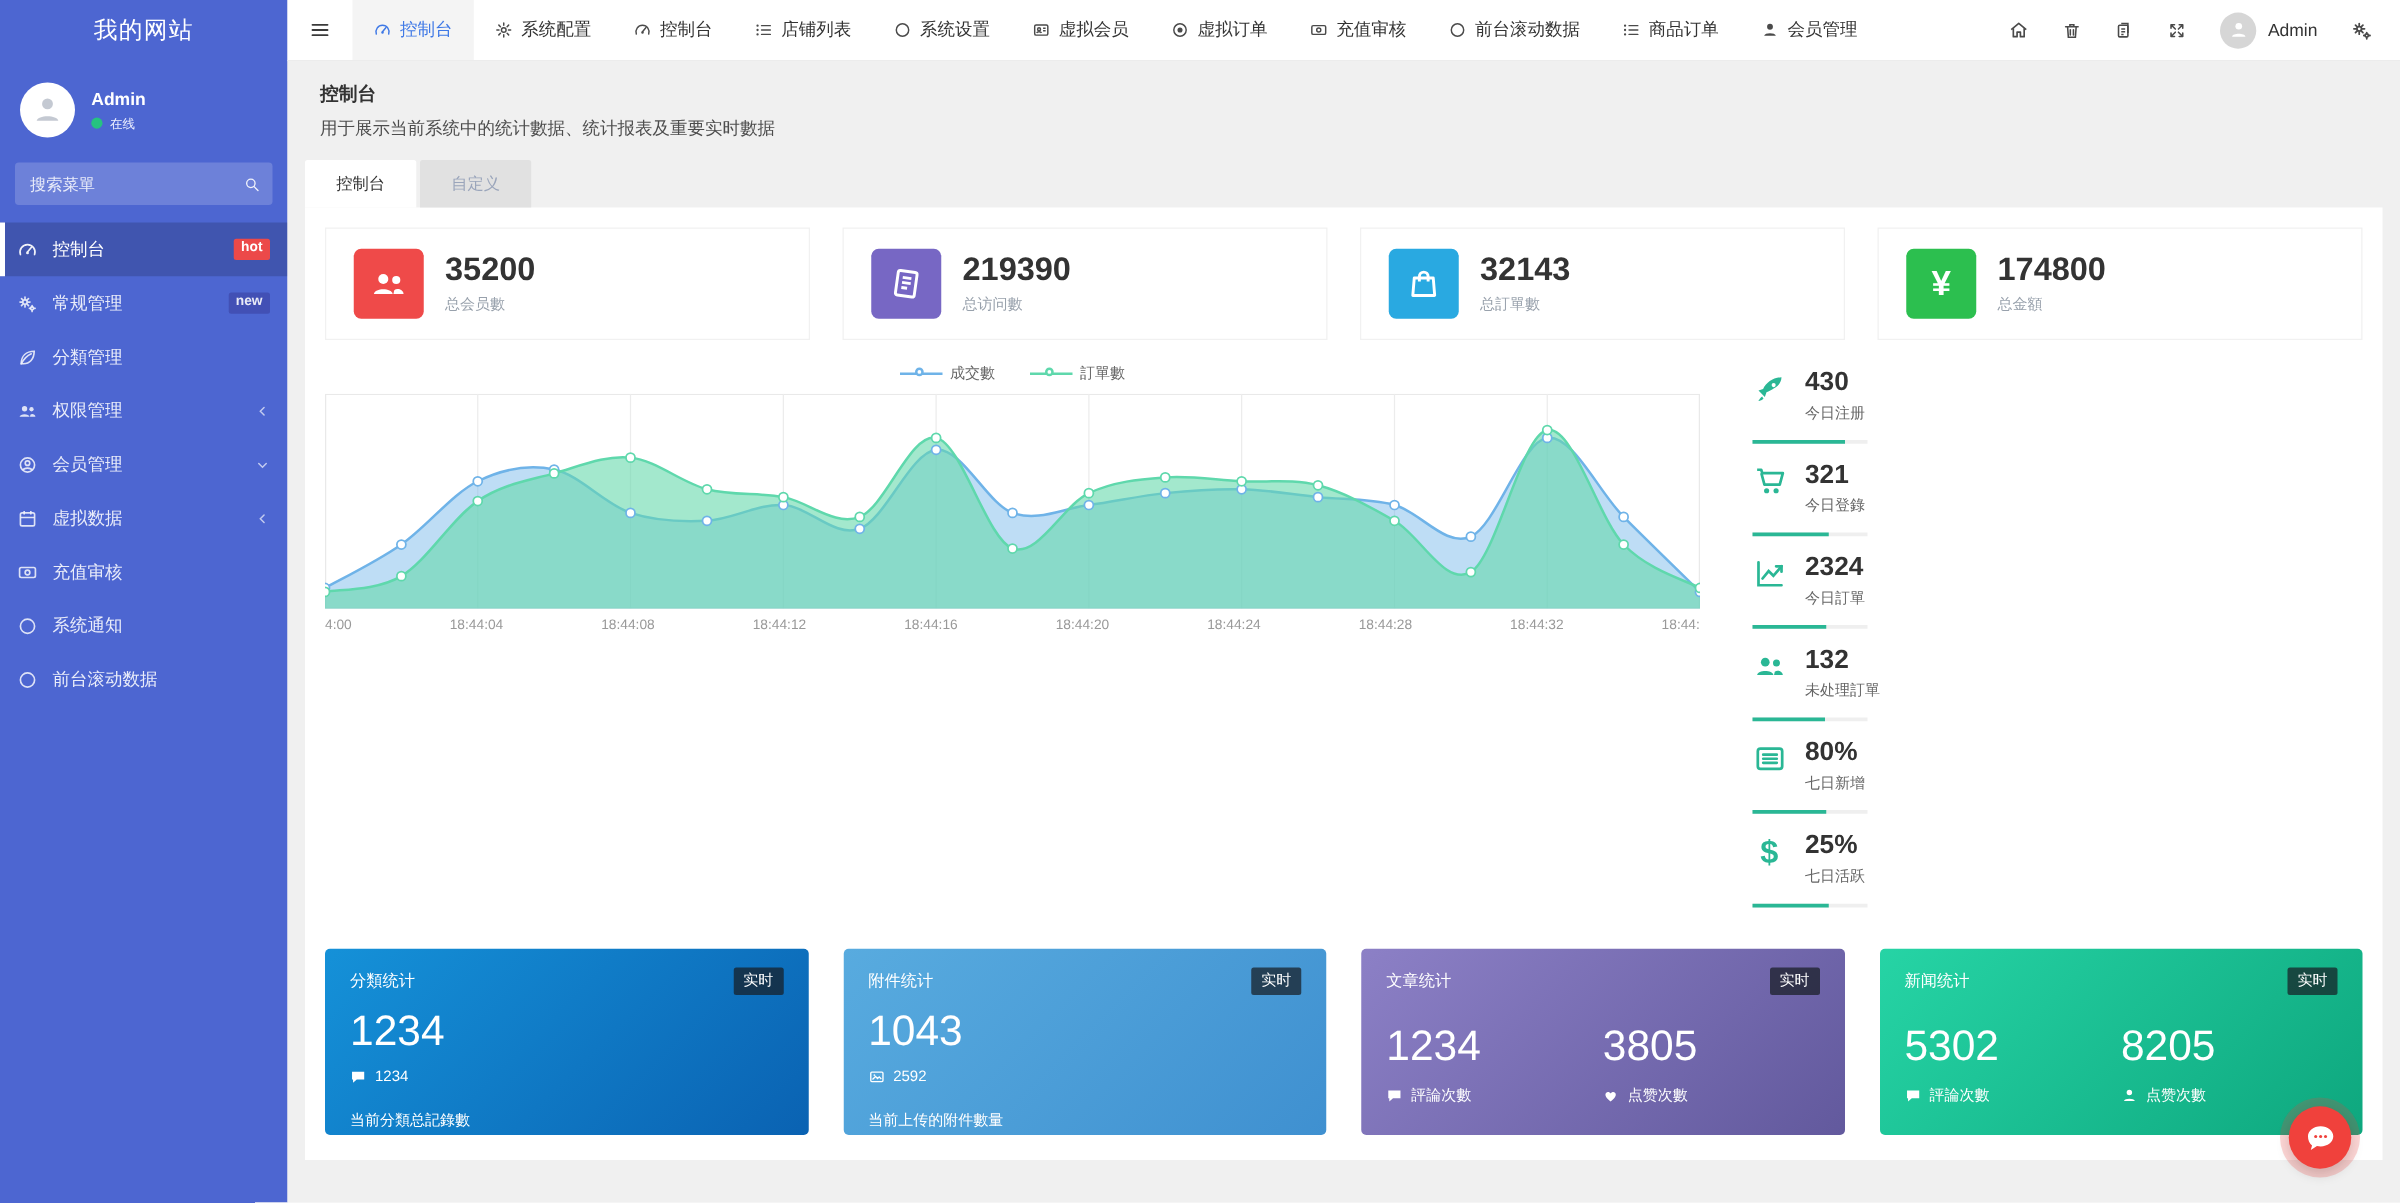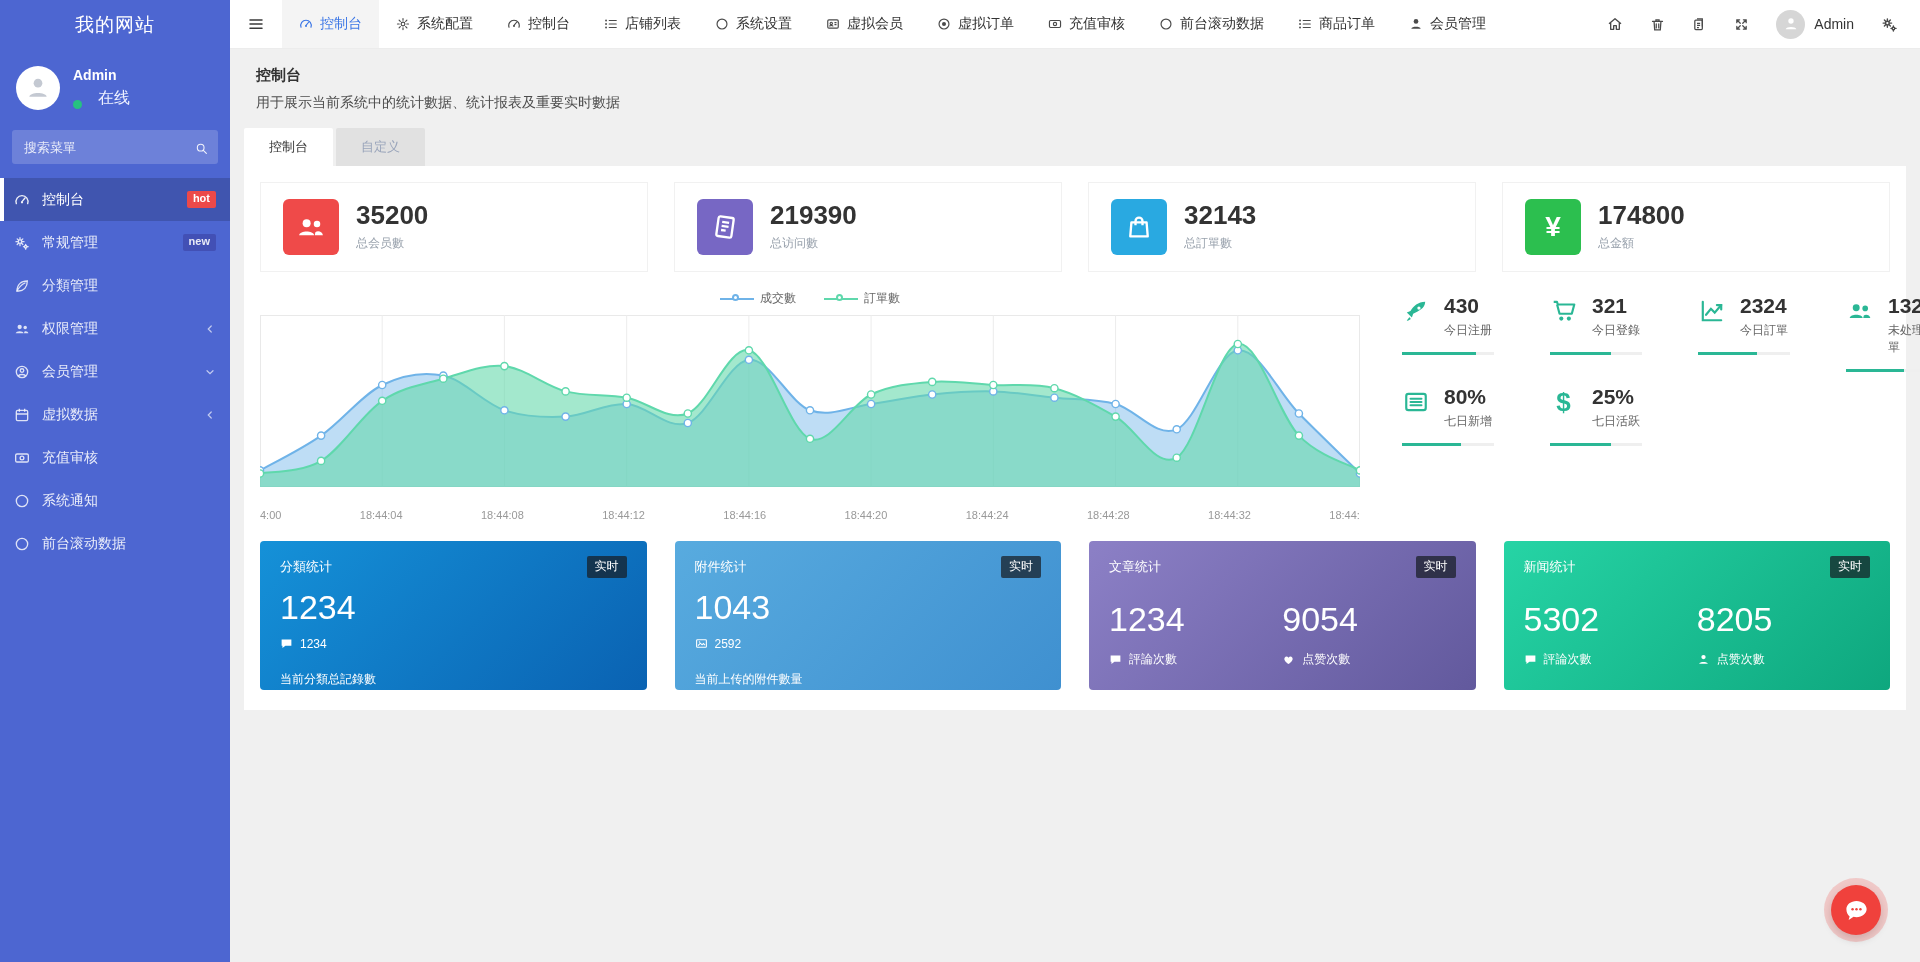--- a/index.html
+++ b/index.html
@@ -7,21 +7,21 @@
 body{font-family:"Liberation Sans","DejaVu Sans",sans-serif;background:#f0f0f0;color:#333}
 svg.ic{display:inline-block;vertical-align:middle}
 .app{display:flex;width:1920px;height:962px}
 
 
 .sidebar{width:230px;flex-shrink:0;background:#4d66d1;color:#fff;display:flex;flex-direction:column}
 .logo{height:49px;line-height:49px;text-align:center;font-size:19px;letter-spacing:1px}
 .user-block{display:flex;align-items:center;gap:13px;padding:17px 16px 20px}
 .avatar{width:44px;height:44px;border-radius:50%;background:#fff;display:flex;align-items:center;justify-content:center;color:#c4c9d2;flex-shrink:0}
 .user-name{font-weight:bold;font-size:14px;margin-bottom:5px}
-.user-status{font-size:16px;display:flex;align-items:flex-end;gap:16px;color:#eef1ff}
+.user-status{font-size:10px;display:flex;align-items:center;gap:6px;color:#eef1ff}
 .dot{width:9px;height:9px;border-radius:50%;background:#26c281;display:inline-block}
 .search-box{margin:0 12px 14px;position:relative}
 .search-box input{width:100%;height:34px;background:rgba(255,255,255,.18);border:0;border-radius:3px;color:#fff;padding:0 32px 0 12px;font-size:13px;outline:none}
 .search-box input::placeholder{color:rgba(255,255,255,.85)}
 .search-box .s-ic{position:absolute;right:10px;top:9px;color:#fff;opacity:.9}
 .menu{flex:1}
 .menu-item{height:43px;display:flex;align-items:center;padding:0 14px;font-size:14px;color:rgba(255,255,255,.88);cursor:pointer;position:relative}
 .menu-item .mi{margin-right:12px;opacity:.92;flex-shrink:0}
 .menu-item.active{background:rgba(0,0,0,.16);border-left:4px solid #fff;padding-left:10px;color:#fff}
 .badge{margin-left:auto;font-size:11px;font-weight:bold;padding:1px 6px 2px;border-radius:2px;line-height:1.2}
@@ -65,24 +65,24 @@
 
 
 .chart-row{display:flex;margin-top:18px}
 .chart-block{flex:1;min-width:0}
 .legend{display:flex;justify-content:center;gap:28px;font-size:12px;color:#666;margin-bottom:8px}
 .legend-item{display:flex;align-items:center;gap:6px;cursor:pointer}
 .lm{position:relative;width:34px;height:12px;display:inline-block}
 .lm-line{position:absolute;left:0;right:0;top:5px;height:2px;background:#bbb}
 .lm-dot{position:absolute;left:50%;top:1px;width:7px;height:7px;margin-left:-5px;border:2px solid #bbb;border-radius:50%;background:#fff}
 #chart-svg{width:100%;height:172px;display:block}
-.xlabels{display:flex;justify-content:space-between;font-size:11px;color:#999;margin-top:22px}
-
-
-.mini-grid{width:530px;flex-shrink:0;display:grid;grid-template-columns:1fr 1fr 1fr 1fr;column-gap:56px;padding:4px 36px 0 42px;align-content:start}
+.xlabels{display:flex;justify-content:space-between;font-size:11px;color:#999;margin-top:7px}
+
+
+.mini-grid{width:530px;flex-shrink:0;display:grid;grid-template-columns:1fr;column-gap:56px;padding:4px 36px 0 42px;align-content:start}
 .mini{margin-bottom:13px}
 .mini-top{display:flex;align-items:flex-start;gap:15px}
 .mini .m-ic{color:#2ab795;margin-top:4px;flex-shrink:0;width:27px;text-align:center}
 .mini .glyph-ic{font-size:26px;font-weight:bold;color:#2ab795;line-height:1}
 .mini-val{font-size:21px;font-weight:600;line-height:1.1}
 .mini-label{font-size:12px;color:#666;margin-top:5px}
 .mini-bar{height:3px;background:#efefef;margin-top:13px;width:92px;position:relative}
 .mini-bar i{position:absolute;left:0;top:0;bottom:0;background:#2ab795}
 
 
@@ -752,21 +752,21 @@
               <div class="sum-col">
                   <div class="sum-val">1234</div>
                 <div class="sum-meta">
                     <svg class="ic" width="13" height="13">
                       <use href="#i-comment"></use>
                     </svg>
                     <span>評論次數</span>
                   </div>
                 </div>
               <div class="sum-col">
-                  <div class="sum-val">9054</div>
+                  <div class="sum-val">3805</div>
                 <div class="sum-meta">
                     <svg class="ic" width="13" height="13">
                       <use href="#i-heart"></use>
                     </svg>
                     <span>点赞次數</span>
                   </div>
                 </div>
             </div>
           </div>
           <div class="sum-card" style="background: linear-gradient(135deg, rgb(38, 212, 165), rgb(14, 167, 126));">

